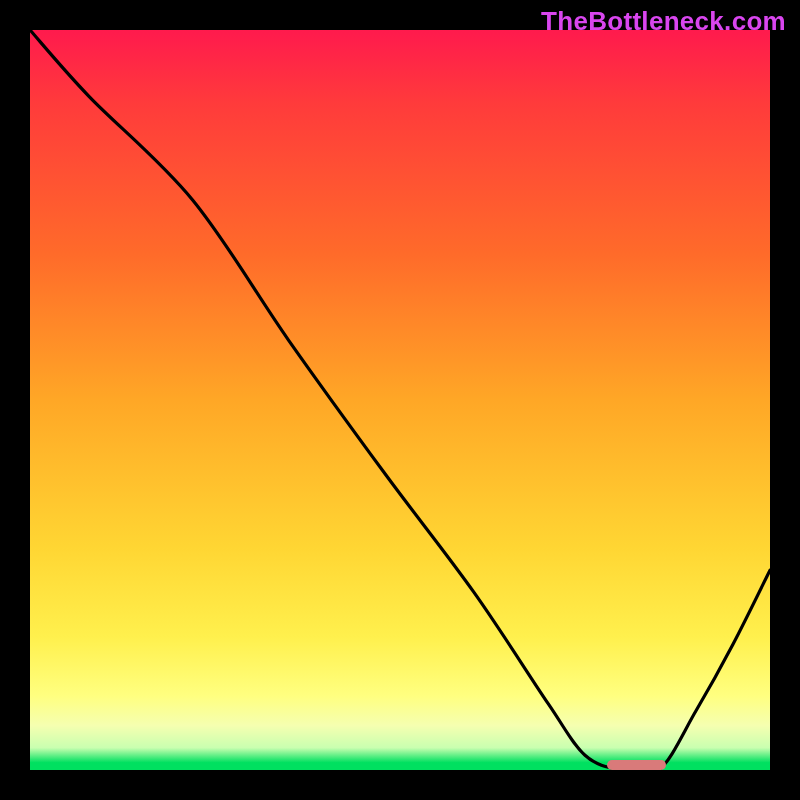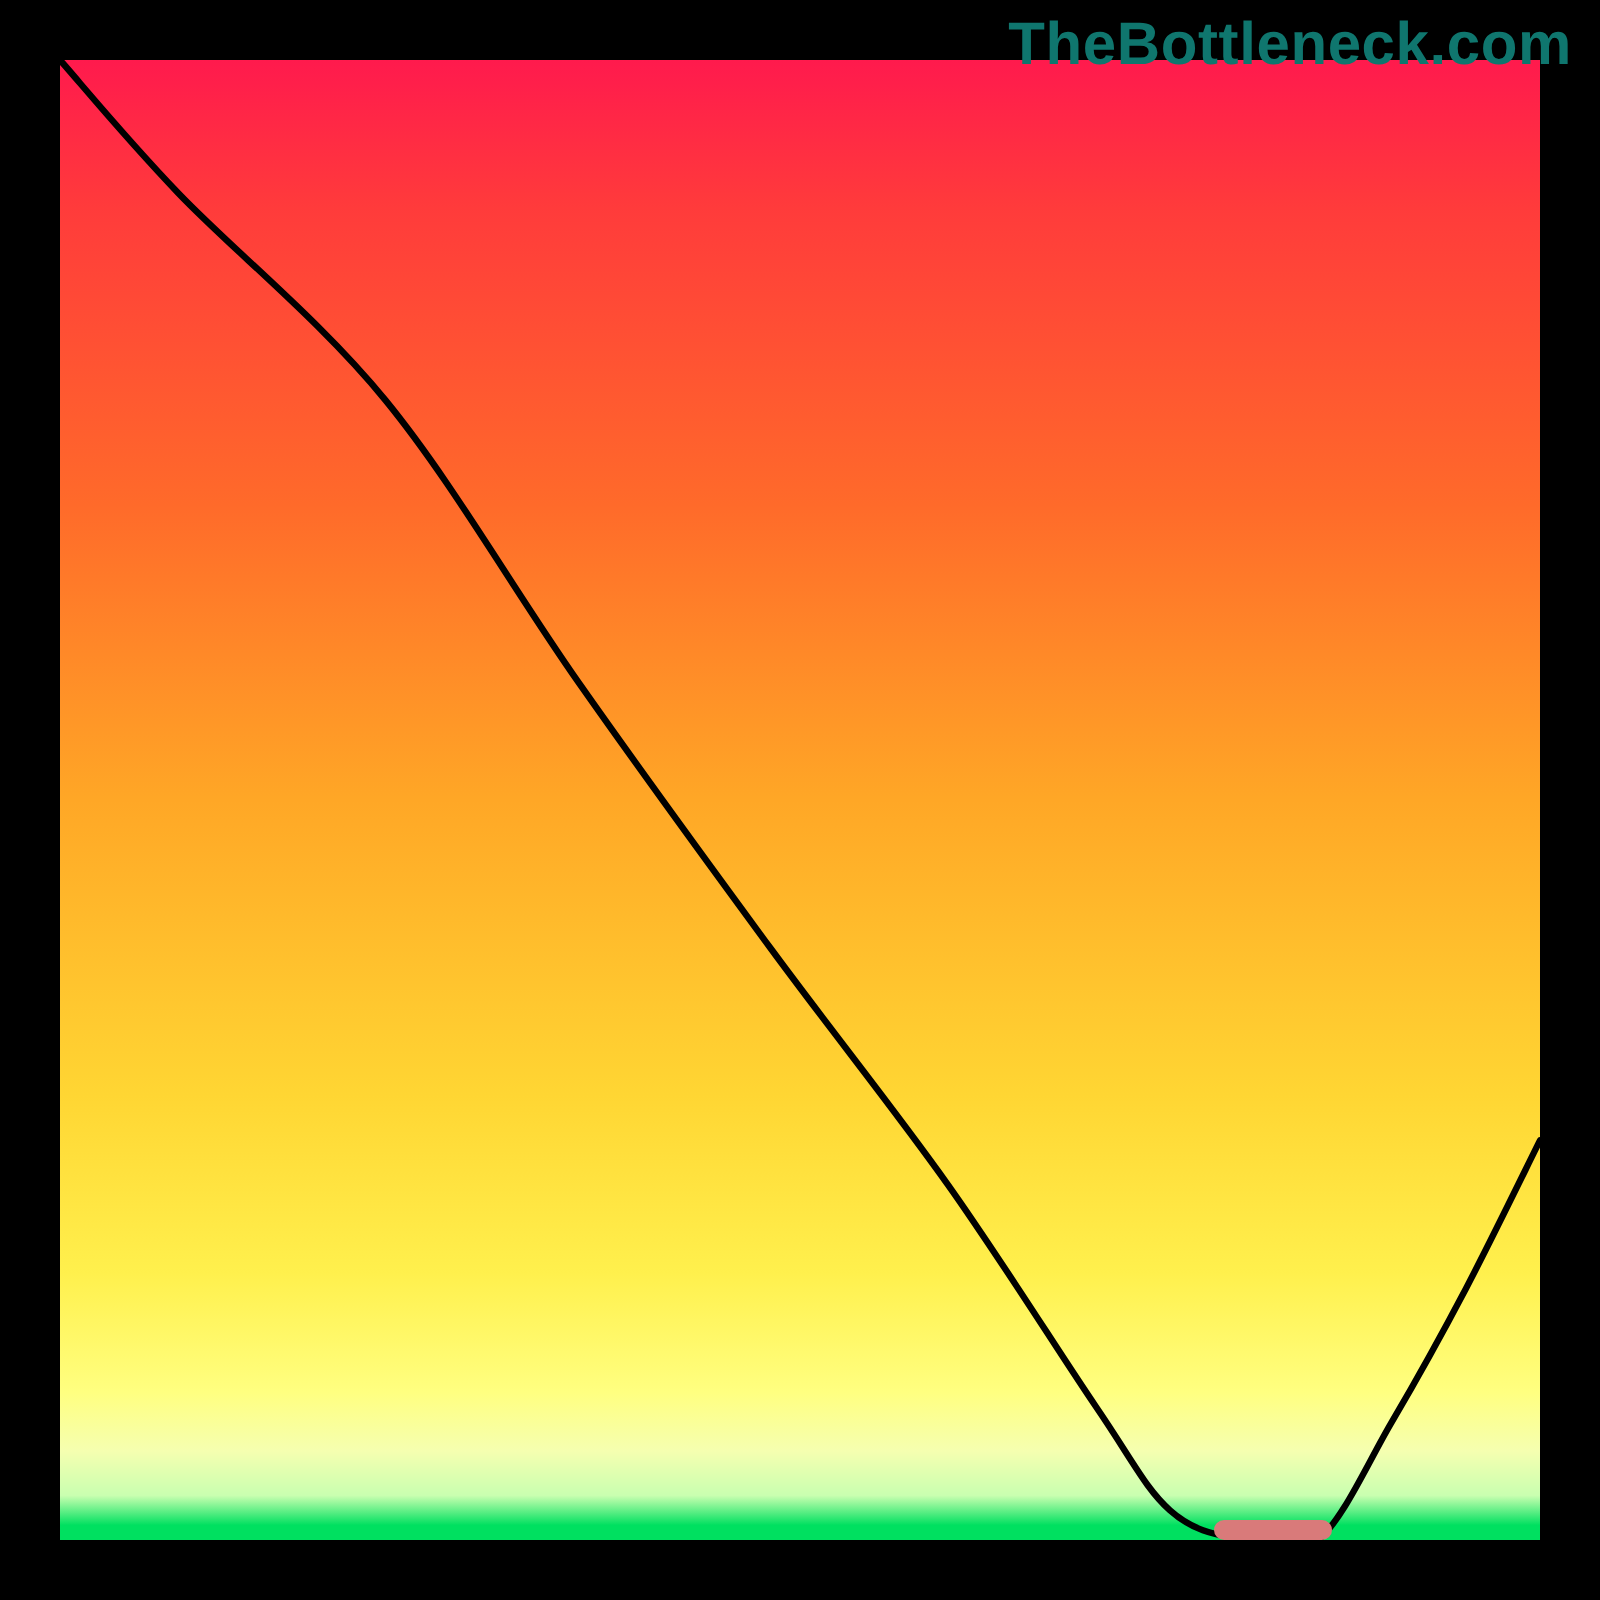--- a/index.html
+++ b/index.html
@@ -34,22 +34,22 @@
       #f5ffb0 94%,
       #c9ffb0 97%,
       #00e060 99%,
       #00e060 100%
     );
   }
   .watermark {
     position: absolute;
     top: 6px;
     right: 14px;
-    color: #0f766e;
-    font-size: 30px;
+    color: #d946ef;
+    font-size: 26px;
     font-weight: 600;
     letter-spacing: 0.3px;
     user-select: none;
   }
   svg.curve-layer {
     position: absolute;
     left: 0;
     top: 0;
     width: 740px;
     height: 740px;

